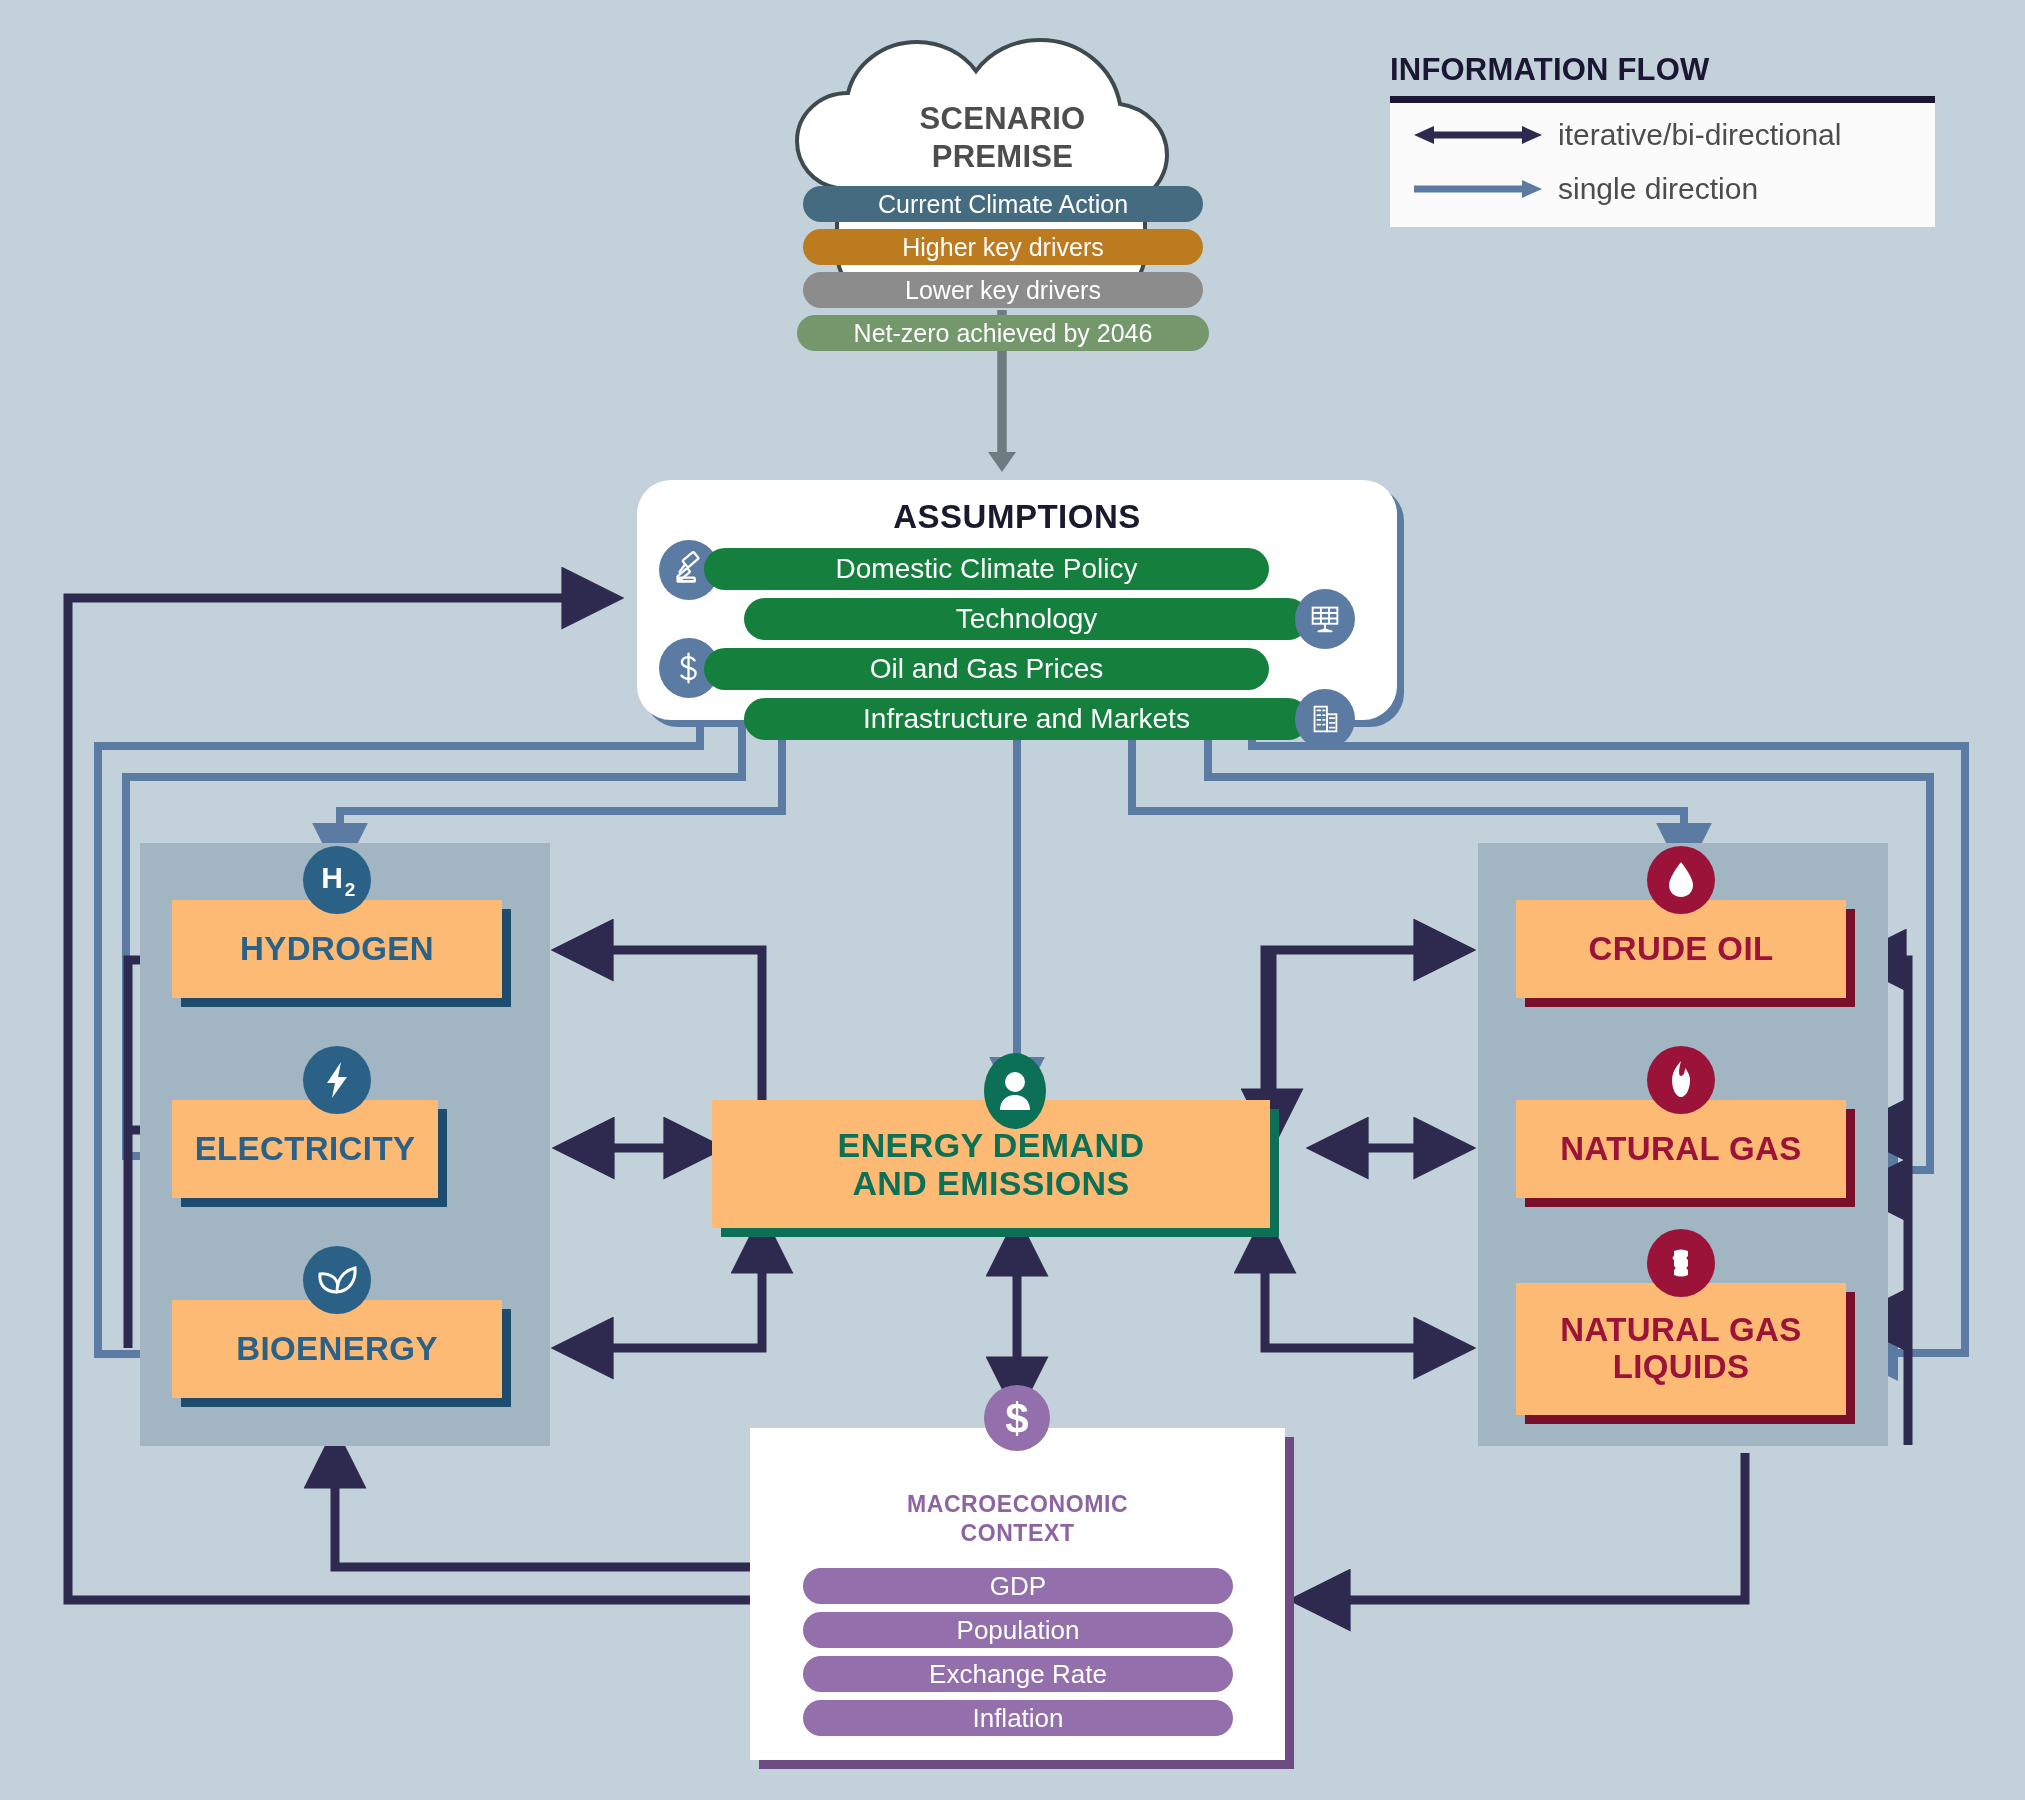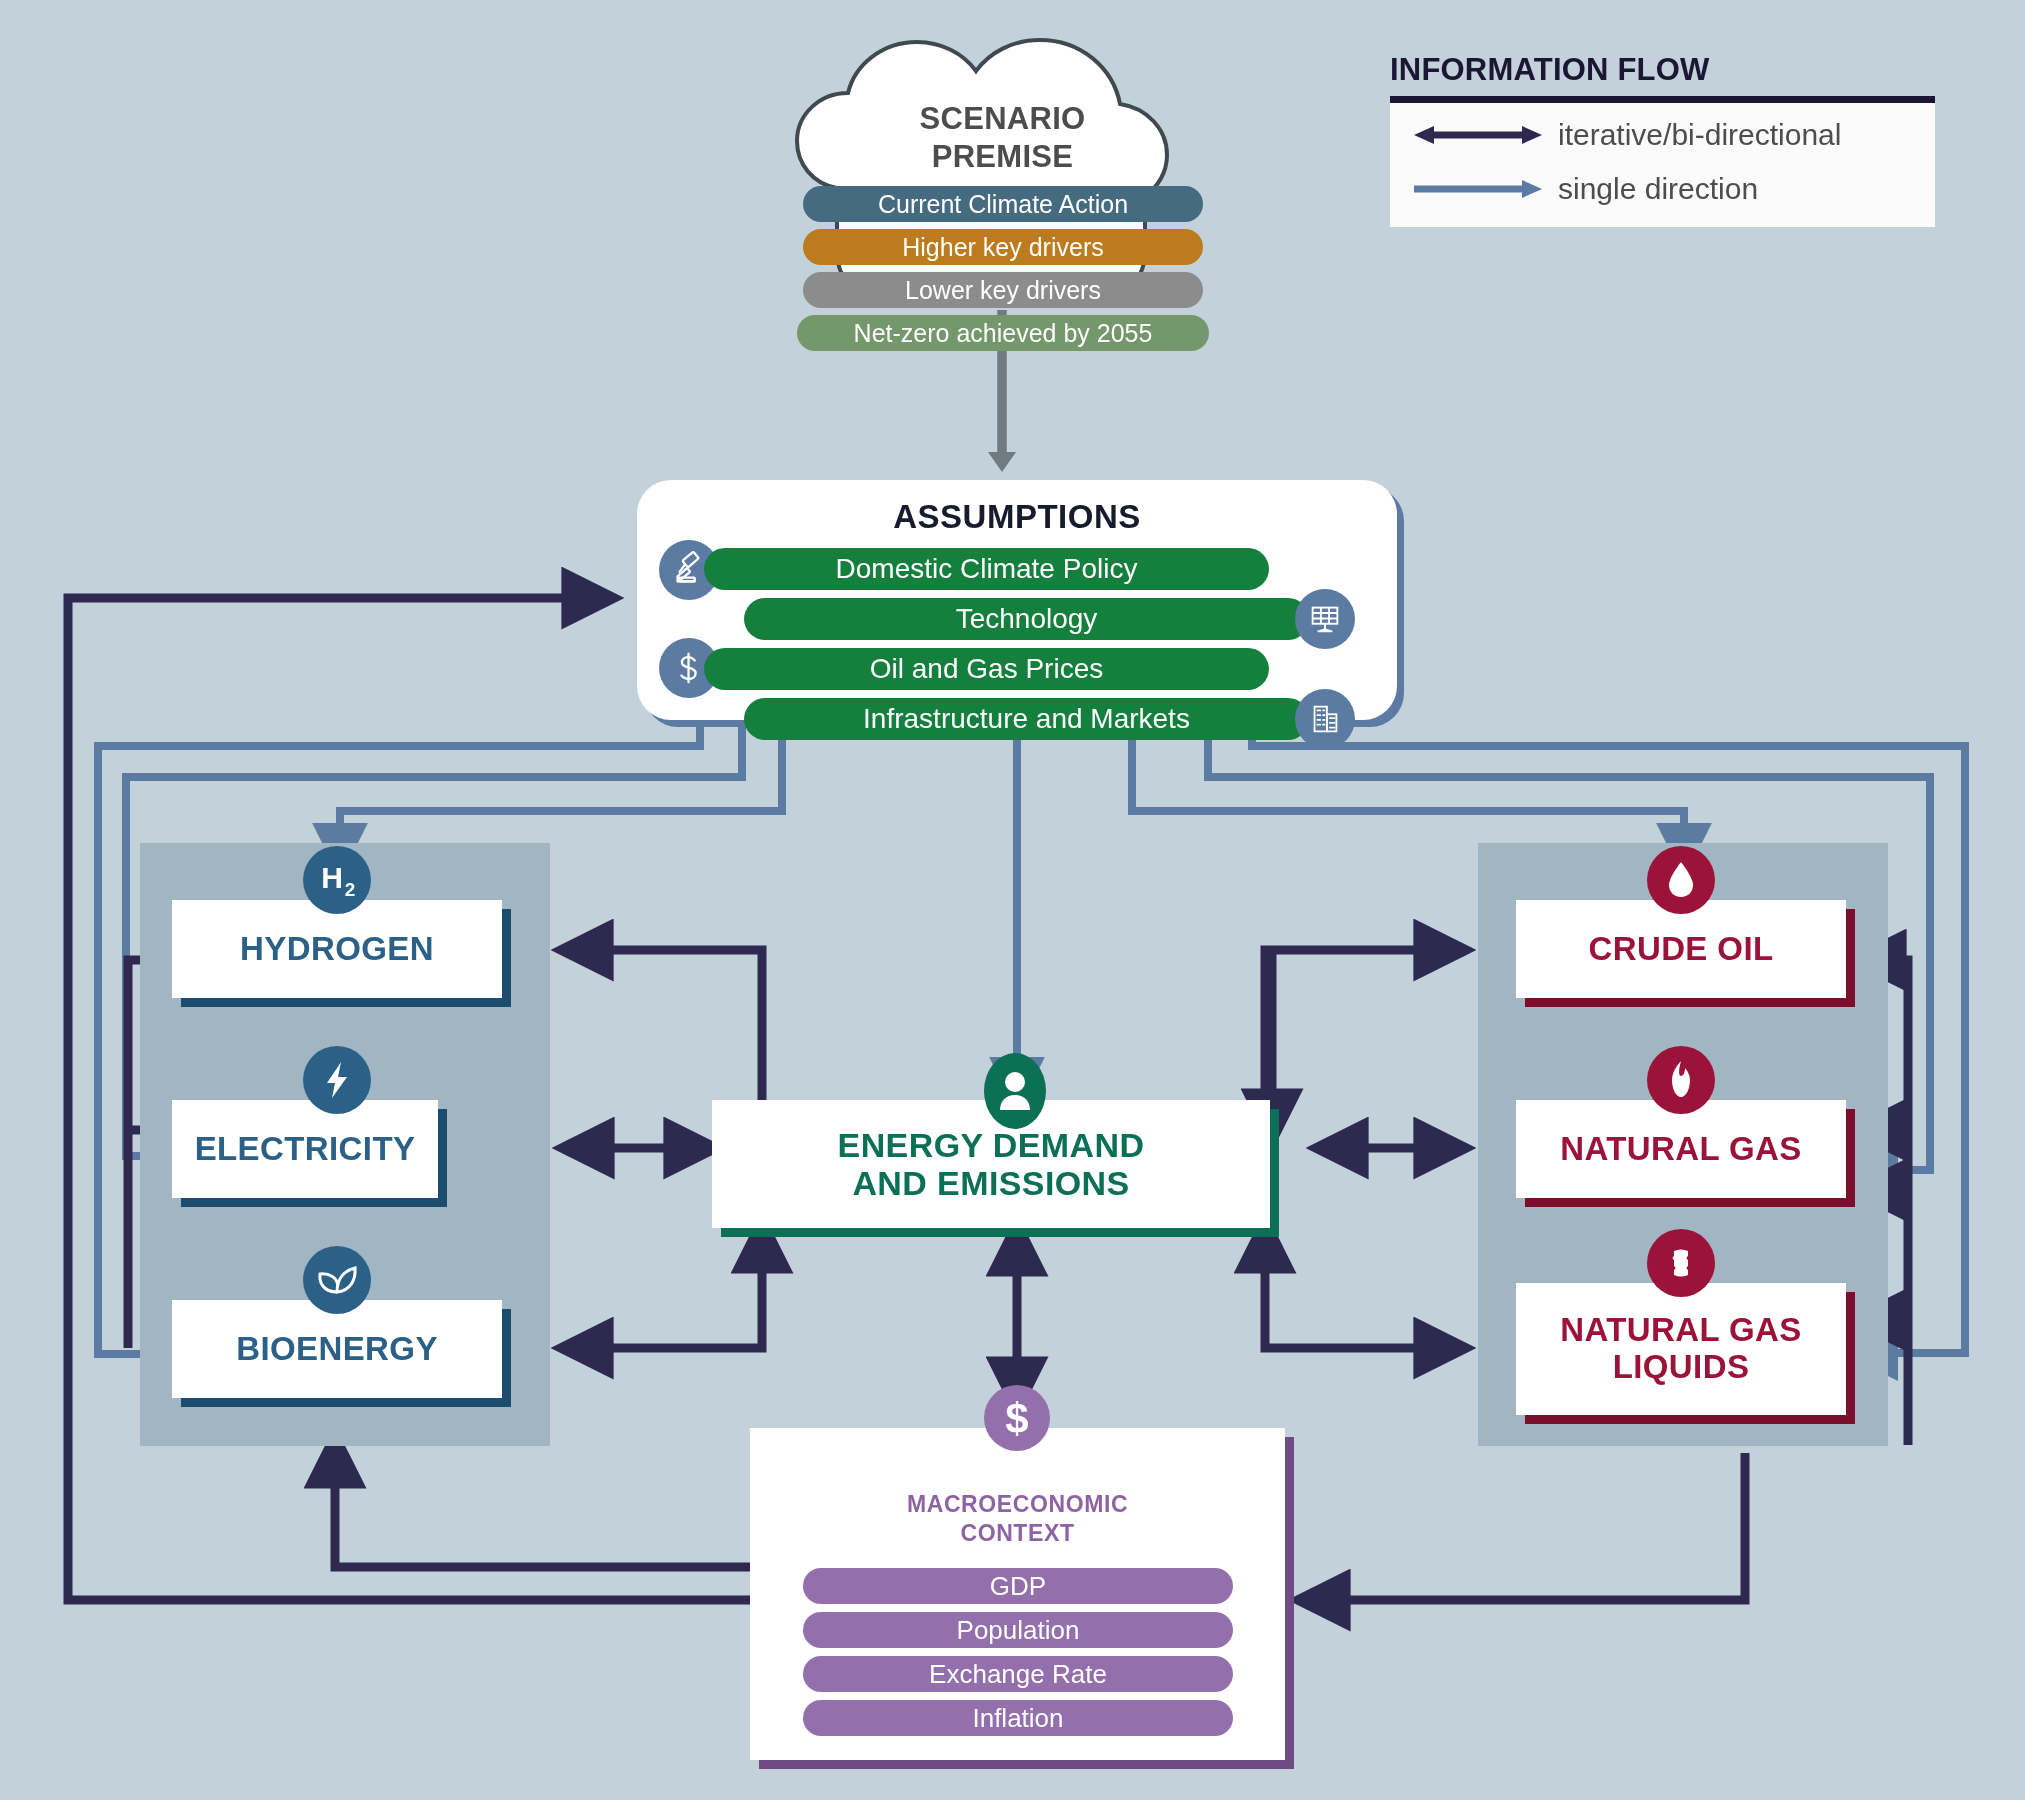--- a/index.html
+++ b/index.html
@@ -29,21 +29,21 @@
   .aicon{position:absolute;width:60px;height:60px;border-radius:50%;background:#5b7ba3;
      display:flex;align-items:center;justify-content:center;}
   .aicon svg{width:38px;height:38px;}
 
   
   .panel{background:#a1b5c2;}
   #panel-left{left:140px;top:843px;width:410px;height:603px;}
   #panel-right{left:1478px;top:843px;width:410px;height:603px;}
 
   
-  .node{position:absolute;background:#ffffff;display:flex;align-items:center;justify-content:center;
+  .node{position:absolute;background:#fdba74;display:flex;align-items:center;justify-content:center;
         text-align:center;font-weight:bold;letter-spacing:.4px;line-height:1.12;}
   .node.blue{color:#2b6087;box-shadow:9px 9px 0 0 #1d4c6e;}
   .node.red{color:#9c1339;box-shadow:9px 9px 0 0 #7a0f2c;}
   .node.teal{color:#0b7055;box-shadow:9px 9px 0 0 #0b7055;}
   .badge{position:absolute;border-radius:50%;display:flex;align-items:center;justify-content:center;}
   .badge svg{display:block;}
 
   
   #macro{left:750px;top:1428px;width:535px;height:332px;background:#fff;
          box-shadow:9px 9px 0 0 #6f4b84;}
@@ -151,21 +151,21 @@
                L370,214 C370,243 346,265 314,265 Z" fill="#ffffff" stroke="#3f4a4f" stroke-width="4"></path>
     </svg>
     <div id="cloud-title">
       <div>SCENARIO</div>
       <div>PREMISE</div>
     </div>
     <div class="cloud-pills">
       <div class="pill" style="background:#456b80;width:400px;">Current Climate Action</div>
       <div class="pill" style="background:#bc7b1e;width:400px;">Higher key drivers</div>
       <div class="pill" style="background:#8c8c8c;width:400px;">Lower key drivers</div>
-      <div class="pill" style="background:#74976c;width:412px;margin-left:-6px;">Net-zero achieved by 2055</div>
+      <div class="pill" style="background:#74976c;width:412px;margin-left:-6px;">Net-zero achieved by 2046</div>
     </div>
   </div>
 
   <div class="abs" id="legend">
     <div id="legend-title">INFORMATION FLOW</div>
     <div id="legend-rule"></div>
     <div id="legend-body">
       <div class="lrow" style="left:24px;top:8px;">
         <svg width="128" height="26" viewBox="0 0 128 26">
           <path d="M14,13 L114,13" stroke="#2e2a4f" stroke-width="7"></path>

